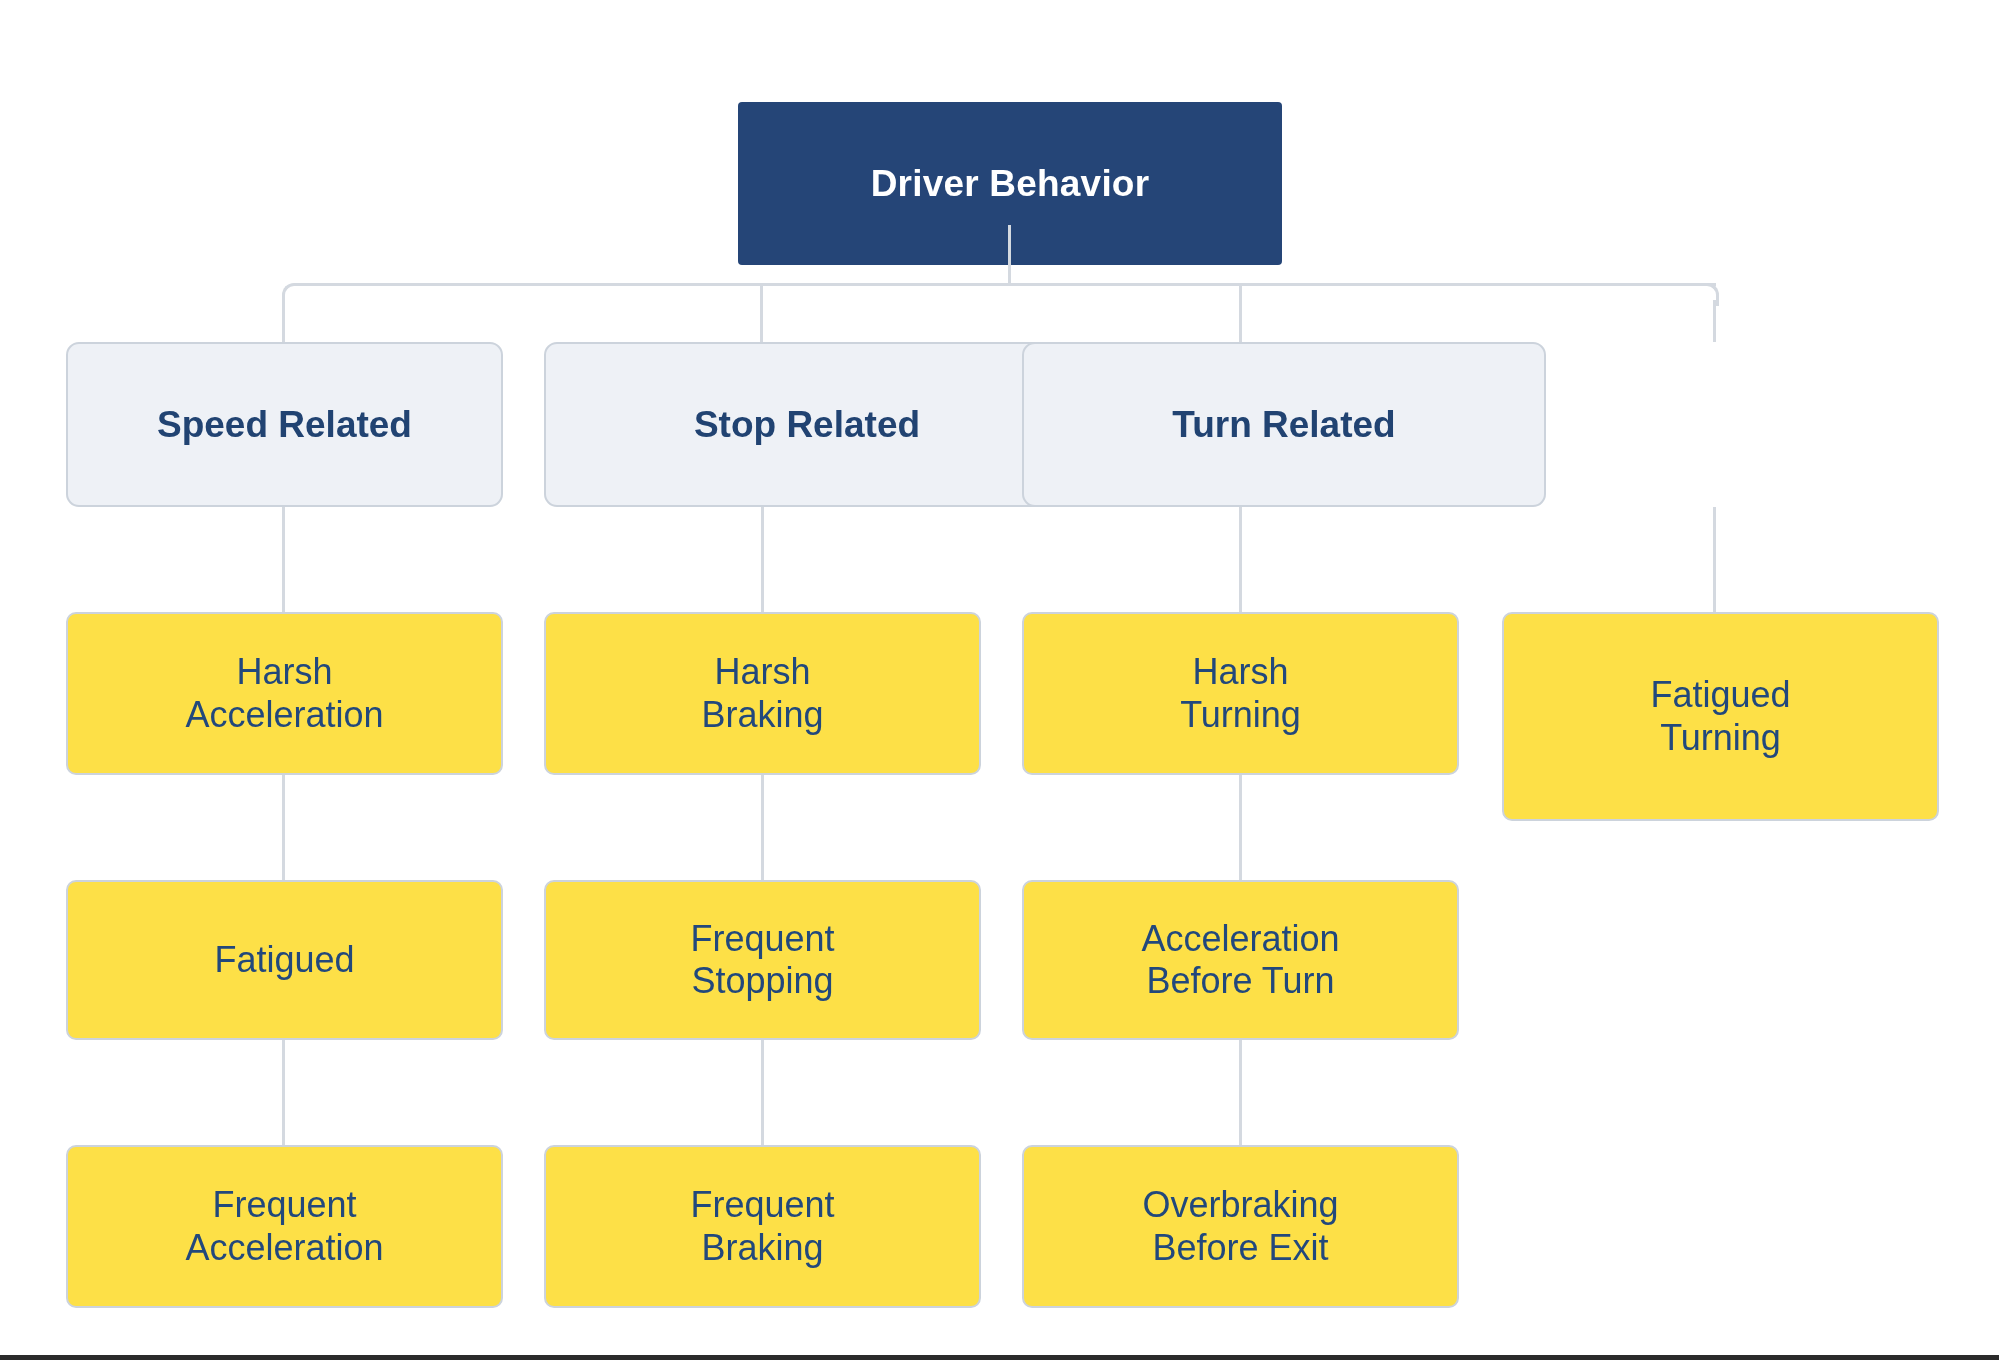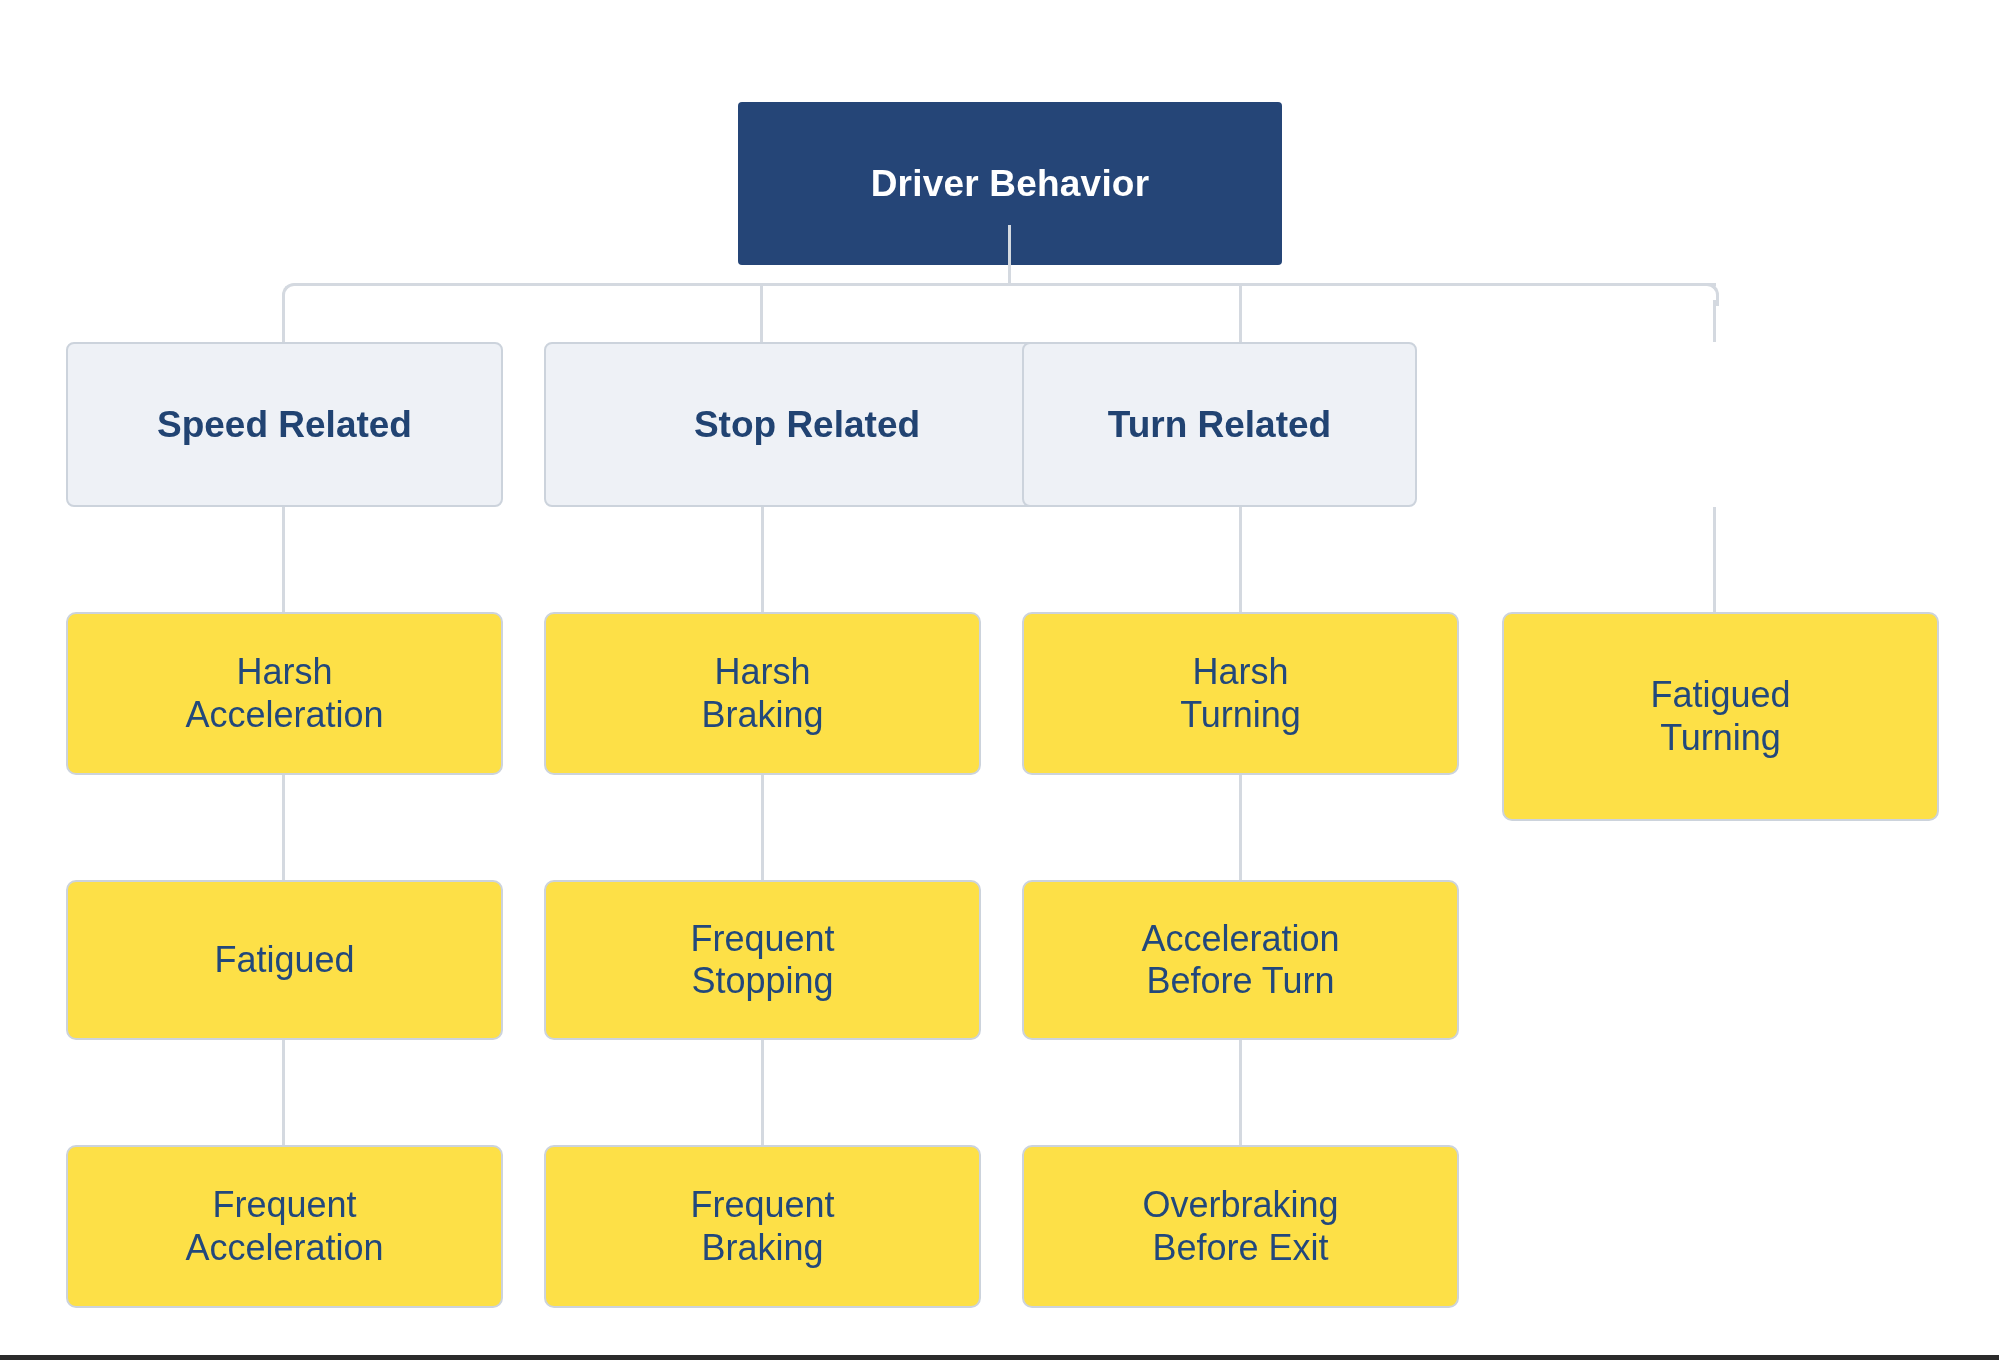--- a/index.html
+++ b/index.html
@@ -68,21 +68,21 @@
     border-radius: 4px;
     letter-spacing: 0.2px;
   }
 
   .node-category {
     background: #eef1f6;
     color: #214372;
     font-size: 37px;
     font-weight: bold;
     border: 2px solid #ccd3dc;
-    border-radius: 8px;
+    border-radius: 13px;
   }
 
   .node-leaf {
     background: #fde047;
     color: #22487c;
     font-size: 36px;
     font-weight: normal;
     border: 2px solid #ccd3dc;
     border-radius: 10px;
   }
@@ -110,21 +110,21 @@
   <div class="conn conn-v" style="left:1713px; top:300px; width:3px; height:42px;"></div>
 
   <div class="node node-category" style="left:66px; top:342px; width:437px; height:165px;">
     <span class="node-label">Speed Related</span>
   </div>
 
   <div class="node node-category" style="left:544px; top:342px; width:526px; height:165px;">
     <span class="node-label">Stop Related</span>
   </div>
 
-  <div class="node node-category" style="left:1022px; top:342px; width:395px; height:165px;justify-content:center;">
+  <div class="node node-category" style="left:1022px; top:342px; width:524px; height:165px;justify-content:center;">
     <span class="node-label">Turn Related</span>
   </div>
 
 
   <div class="conn conn-v" style="left:282px; top:507px; width:3px; height:105px;"></div>
   <div class="conn conn-v" style="left:282px; top:775px; width:3px; height:105px;"></div>
   <div class="conn conn-v" style="left:282px; top:1040px; width:3px; height:105px;"></div>
 
   <div class="conn conn-v" style="left:761px; top:507px; width:3px; height:105px;"></div>
   <div class="conn conn-v" style="left:761px; top:775px; width:3px; height:105px;"></div>

